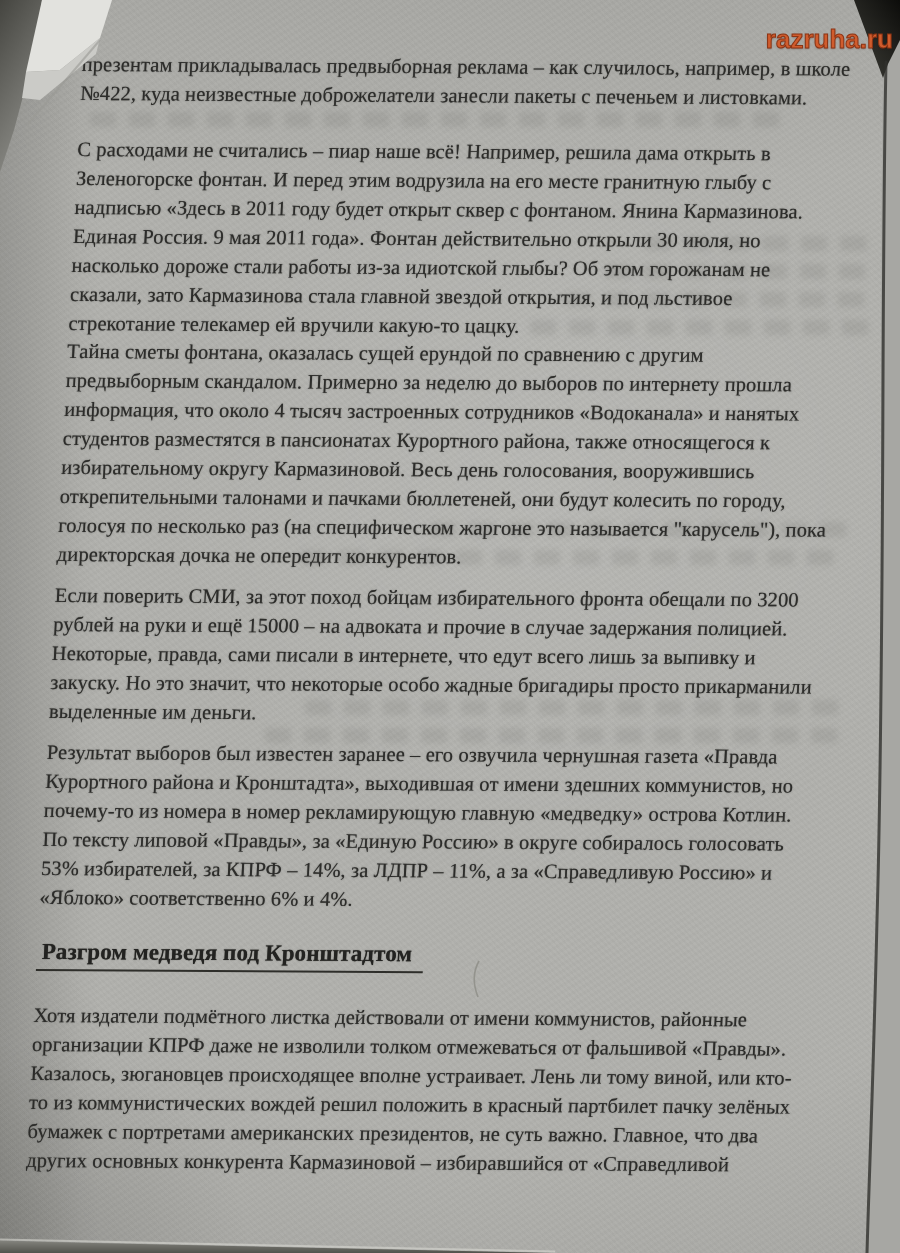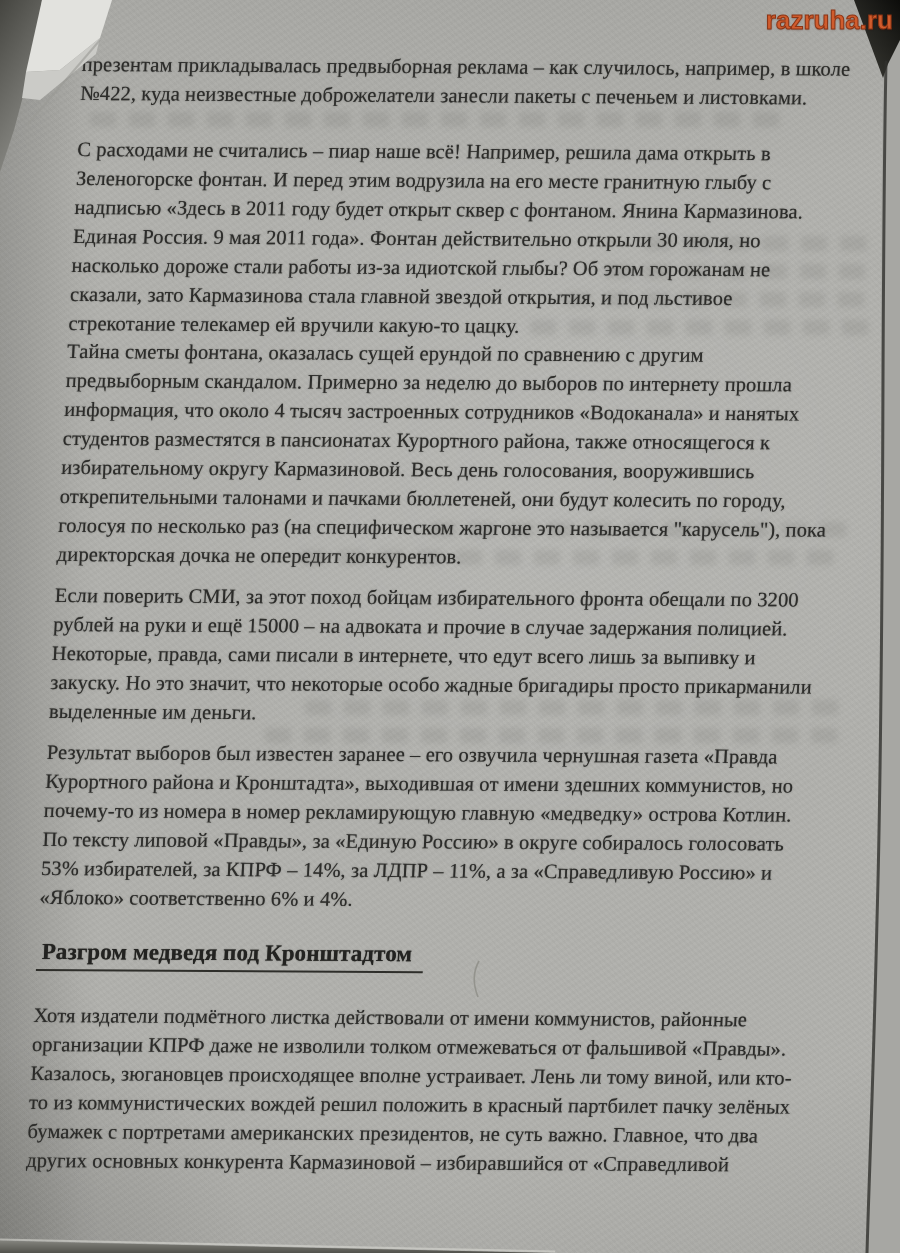--- a/index.html
+++ b/index.html
@@ -51,21 +51,21 @@
   }
   
   .vignette{
     position:absolute;inset:0;pointer-events:none;z-index:6;
     background:
       radial-gradient(130% 95% at 58% 40%, rgba(0,0,0,0) 55%, rgba(30,30,28,.17) 100%),
       linear-gradient(90deg, rgba(40,40,36,.08), rgba(0,0,0,0) 9%);
   }
   .edges{position:absolute;inset:0;z-index:7;pointer-events:none;}
   .watermark{
-    position:absolute;top:5px;right:7px;z-index:9;
+    position:absolute;top:24px;right:7px;z-index:9;
     font-family:"Liberation Sans", sans-serif;font-weight:bold;font-size:26px;
     -webkit-text-stroke:1px #8c3414;
     text-shadow:0 1px 2px rgba(60,16,4,.4);
   }
 </style>
 </head>
 <body>
 
 <div class="paper"></div>
 <div class="grain"></div>

